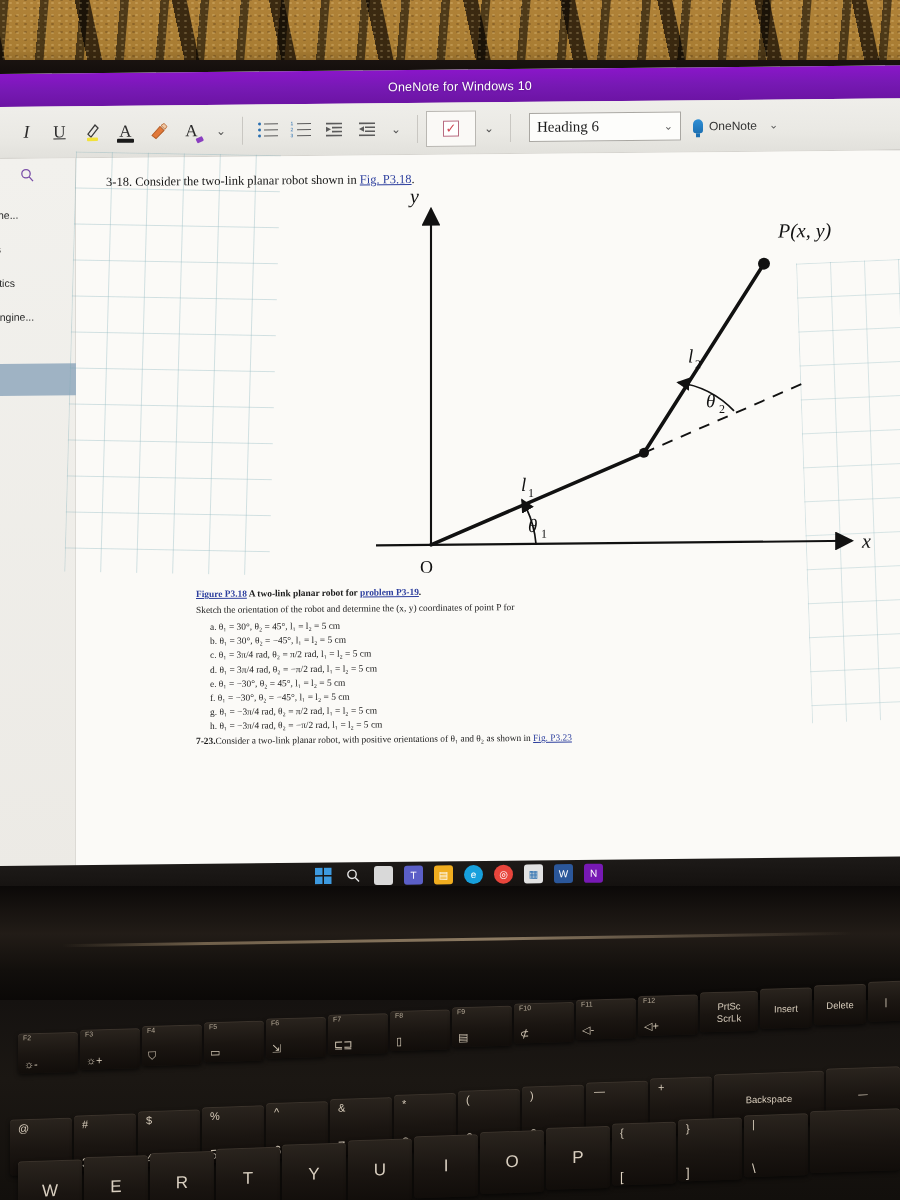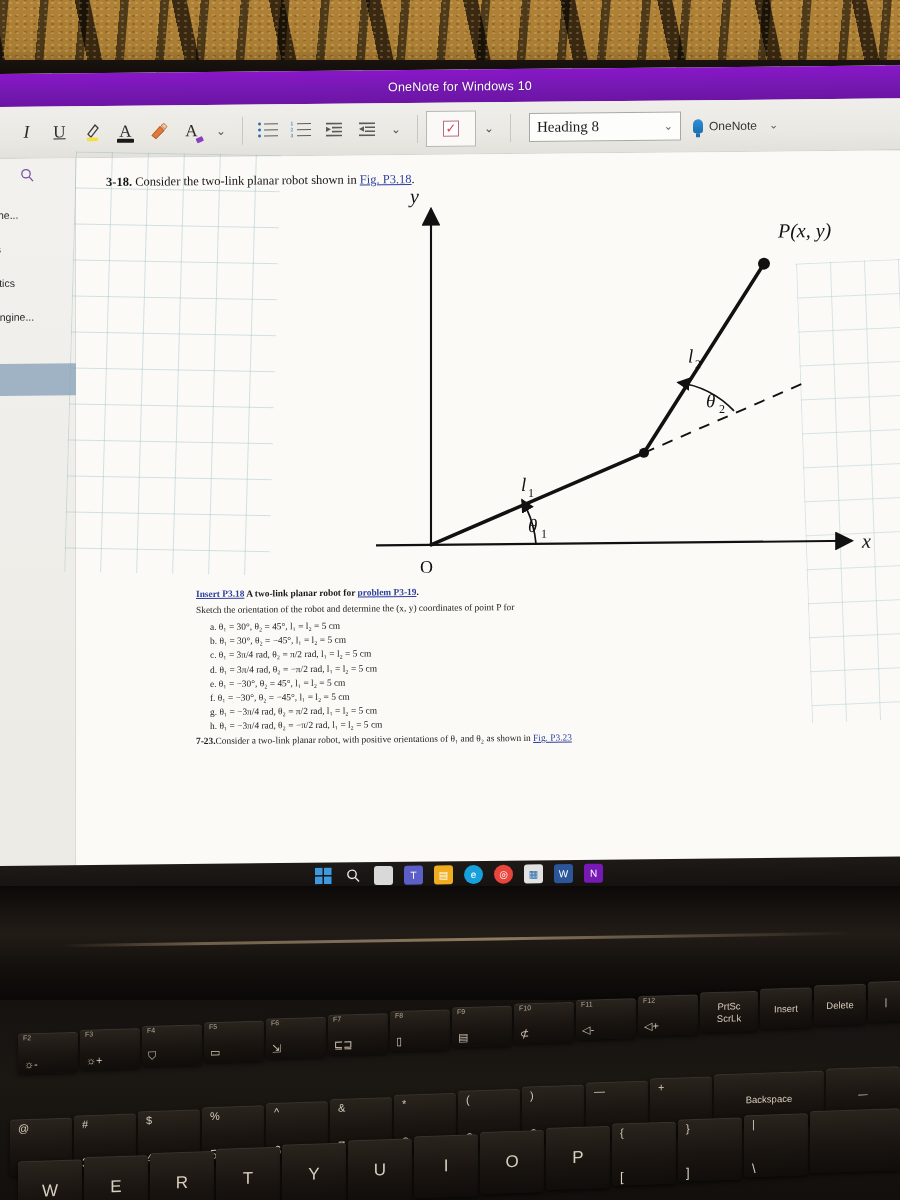--- a/index.html
+++ b/index.html
@@ -136,21 +136,21 @@
       linear-gradient(to bottom, rgba(120,170,180,.35) 1px, transparent 1px);
     background-size: 34px 34px;
     transform: rotate(-2deg);
     opacity:.8;
   }
 
   .prob-head {
     position:absolute; left:30px; top:17px;
     font-family:"Liberation Serif", serif; font-size:12.5px; color:#161616;
   }
-  .prob-head b { font-weight:700;text-align:center; }
+  .prob-head b { font-weight:400;text-align:center; }
   .link { color:#2d3f9e; text-decoration: underline; }
 
   
   .figure { position:absolute; left:300px; top:30px; width:520px; height:390px; }
 
   .fig-caption {
     position:absolute; left:120px; top:430px; width:420px;
     font-family:"Liberation Serif", serif; font-size:9.4px; color:#1a1a1a; line-height:1.5;
   }
   .fig-caption .cap-title { font-weight:700; }
@@ -312,21 +312,21 @@
           <span>✓</span>
         </span>
       </div>
       <div class="tbtn small">
         <span>⌄</span>
       </div>
 
       <div class="sep"></div>
 
       <div class="style-box">
-        <span>Heading 8</span>
+        <span>Heading 6</span>
         <span style="font-size:11px;color:#555">⌄</span>
       </div>
 
       <div class="dictate">
         <span class="mic"></span>
         <span>OneNote</span>
         <span style="font-size:11px;color:#555;margin-left:6px">⌄</span>
       </div>
     </div>
 
@@ -399,21 +399,21 @@
           <text x="152" y="348" font-family="Liberation Serif, serif" font-style="italic" font-size="19" fill="#111">θ</text>
           <text x="165" y="354" font-family="Liberation Serif, serif" font-size="12" fill="#111">1</text>
 
           <text x="330" y="225" font-family="Liberation Serif, serif" font-style="italic" font-size="19" fill="#111">θ</text>
           <text x="343" y="231" font-family="Liberation Serif, serif" font-size="12" fill="#111">2</text>
         </svg>
       </div>
 
       <div class="fig-caption">
         <div>
-          <span class="cap-title link">Insert P3.18</span><span class="cap-title"> A two-link planar robot for </span><span class="cap-title link">problem P3-19</span><span class="cap-title">.</span>
+          <span class="cap-title link">Figure P3.18</span><span class="cap-title"> A two-link planar robot for </span><span class="cap-title link">problem P3-19</span><span class="cap-title">.</span>
         </div>
         <div style="margin-top:2px">Sketch the orientation of the robot and determine the (x, y) coordinates of point P for</div>
         <div class="listrow" style="margin-top:3px;margin-left:14px">a. θ₁ = 30°, θ₂ = 45°, l₁ = l₂ = 5 cm</div>
         <div class="listrow" style="margin-left:14px">b. θ₁ = 30°, θ₂ = −45°, l₁ = l₂ = 5 cm</div>
         <div class="listrow" style="margin-left:14px">c. θ₁ = 3π/4 rad, θ₂ = π/2 rad, l₁ = l₂ = 5 cm</div>
         <div class="listrow" style="margin-left:14px">d. θ₁ = 3π/4 rad, θ₂ = −π/2 rad, l₁ = l₂ = 5 cm</div>
         <div class="listrow" style="margin-left:14px">e. θ₁ = −30°, θ₂ = 45°, l₁ = l₂ = 5 cm</div>
         <div class="listrow" style="margin-left:14px">f. θ₁ = −30°, θ₂ = −45°, l₁ = l₂ = 5 cm</div>
         <div class="listrow" style="margin-left:14px">g. θ₁ = −3π/4 rad, θ₂ = π/2 rad, l₁ = l₂ = 5 cm</div>
         <div class="listrow" style="margin-left:14px">h. θ₁ = −3π/4 rad, θ₂ = −π/2 rad, l₁ = l₂ = 5 cm</div>

